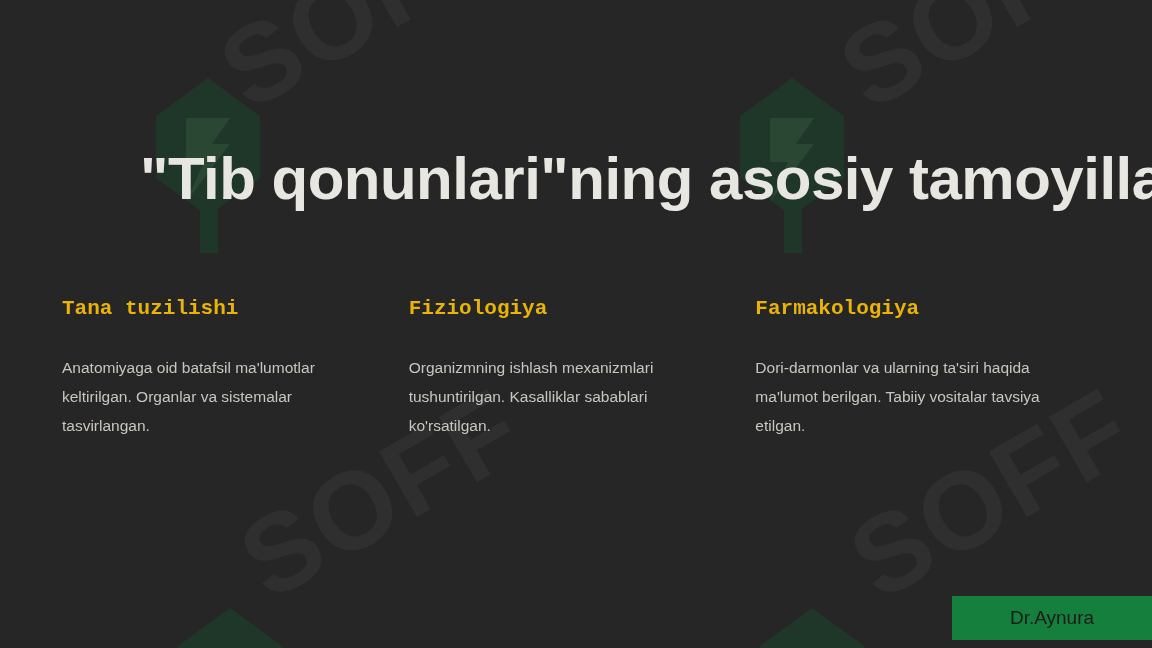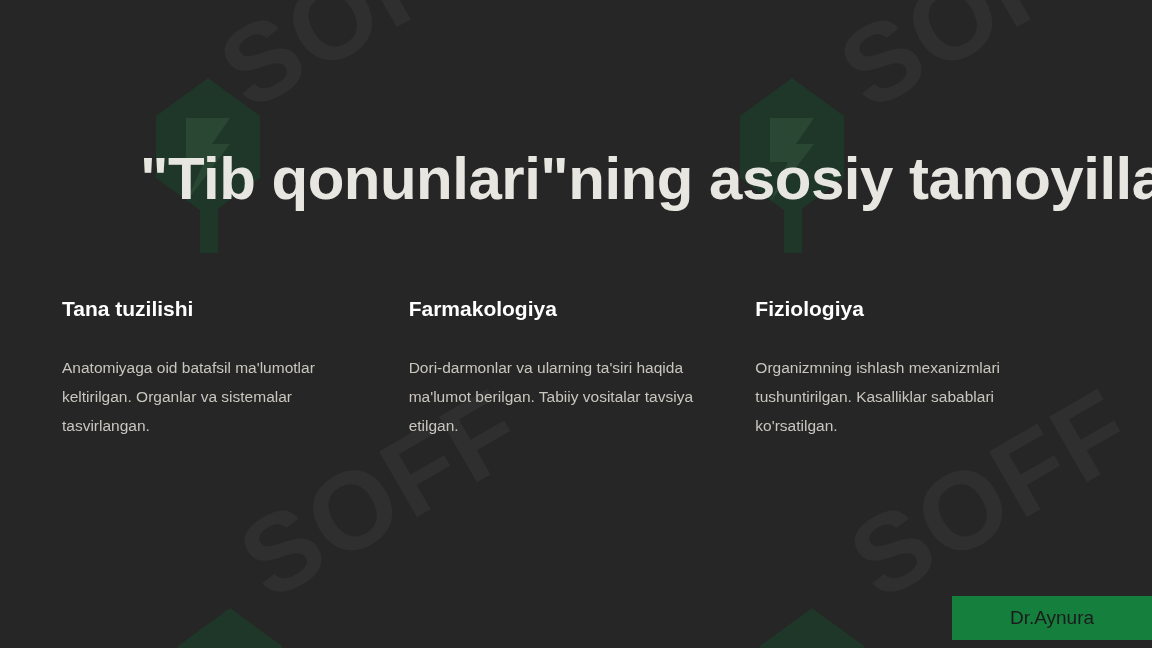--- a/index.html
+++ b/index.html
@@ -70,23 +70,24 @@
     z-index: 3;
   }
   .col {
     width: 356px;
     padding-right: 2px;
   }
   .col:nth-child(2) { margin-left: 0px; }
   .col-heading {
     font-size: 21px;
     font-weight: 700;
-    color: #ffffff;
+    color: #eab308;
     margin: 0 0 32px 0;
     line-height: 1.2;
+    font-family: Liberation Mono, monospace;
   }
   .col-body {
     font-size: 15.5px;
     font-weight: 400;
     color: #c9c6bf;
     line-height: 1.88;
     margin: 0;
     width: 300px;
   }
   .col:nth-child(2) .col-body { width: 320px; }
@@ -139,24 +140,24 @@
   </div>
 
   <h1 class="title">"Tib qonunlari"ning asosiy tamoyilla</h1>
 
   <div class="columns">
     <div class="col">
       <h2 class="col-heading">Tana tuzilishi</h2>
       <p class="col-body">Anatomiyaga oid batafsil ma'lumotlar keltirilgan. Organlar va sistemalar tasvirlangan.</p>
     </div>
     <div class="col">
+      <h2 class="col-heading">Fiziologiya</h2>
+      <p class="col-body">Organizmning ishlash mexanizmlari tushuntirilgan. Kasalliklar sabablari ko'rsatilgan.</p>
+    </div>
+    <div class="col">
       <h2 class="col-heading">Farmakologiya</h2>
       <p class="col-body">Dori-darmonlar va ularning ta'siri haqida ma'lumot berilgan. Tabiiy vositalar tavsiya etilgan.</p>
-    </div>
-    <div class="col">
-      <h2 class="col-heading">Fiziologiya</h2>
-      <p class="col-body">Organizmning ishlash mexanizmlari tushuntirilgan. Kasalliklar sabablari ko'rsatilgan.</p>
     </div>
   </div>
 
   <div class="author-tag">Dr.Aynura</div>
 
 </div>
 
 </body></html>

